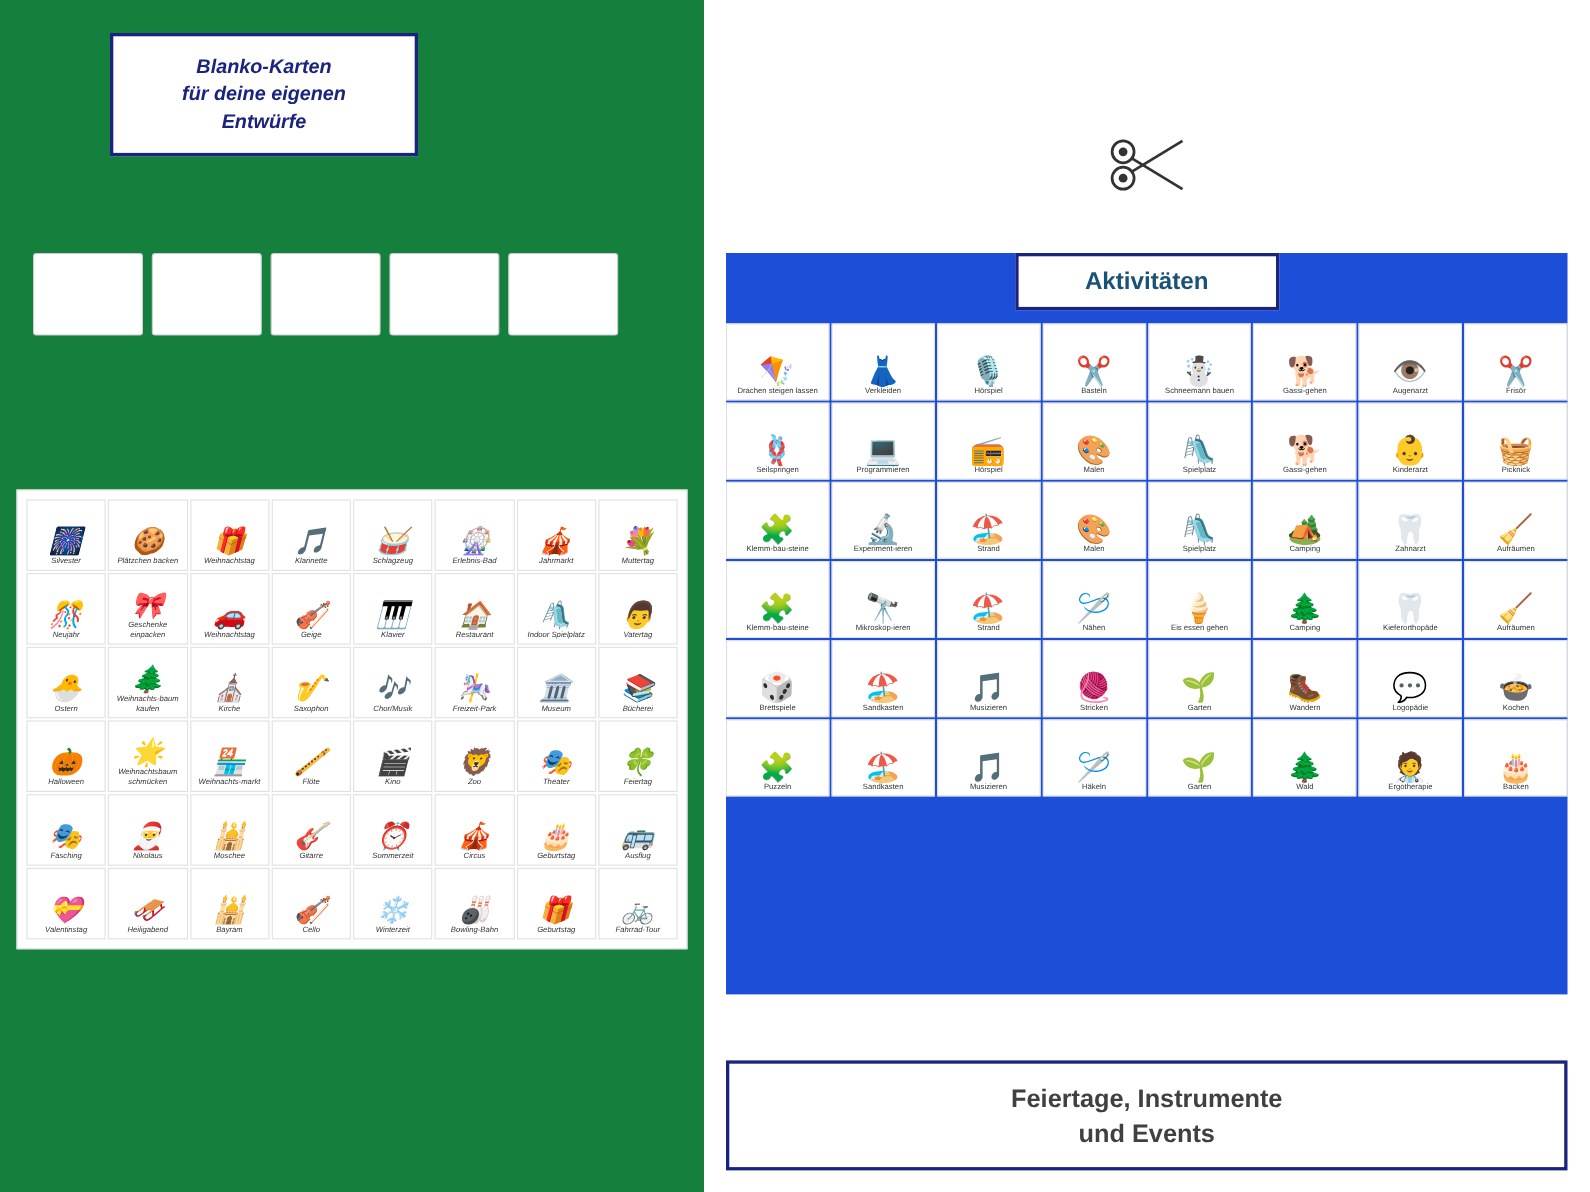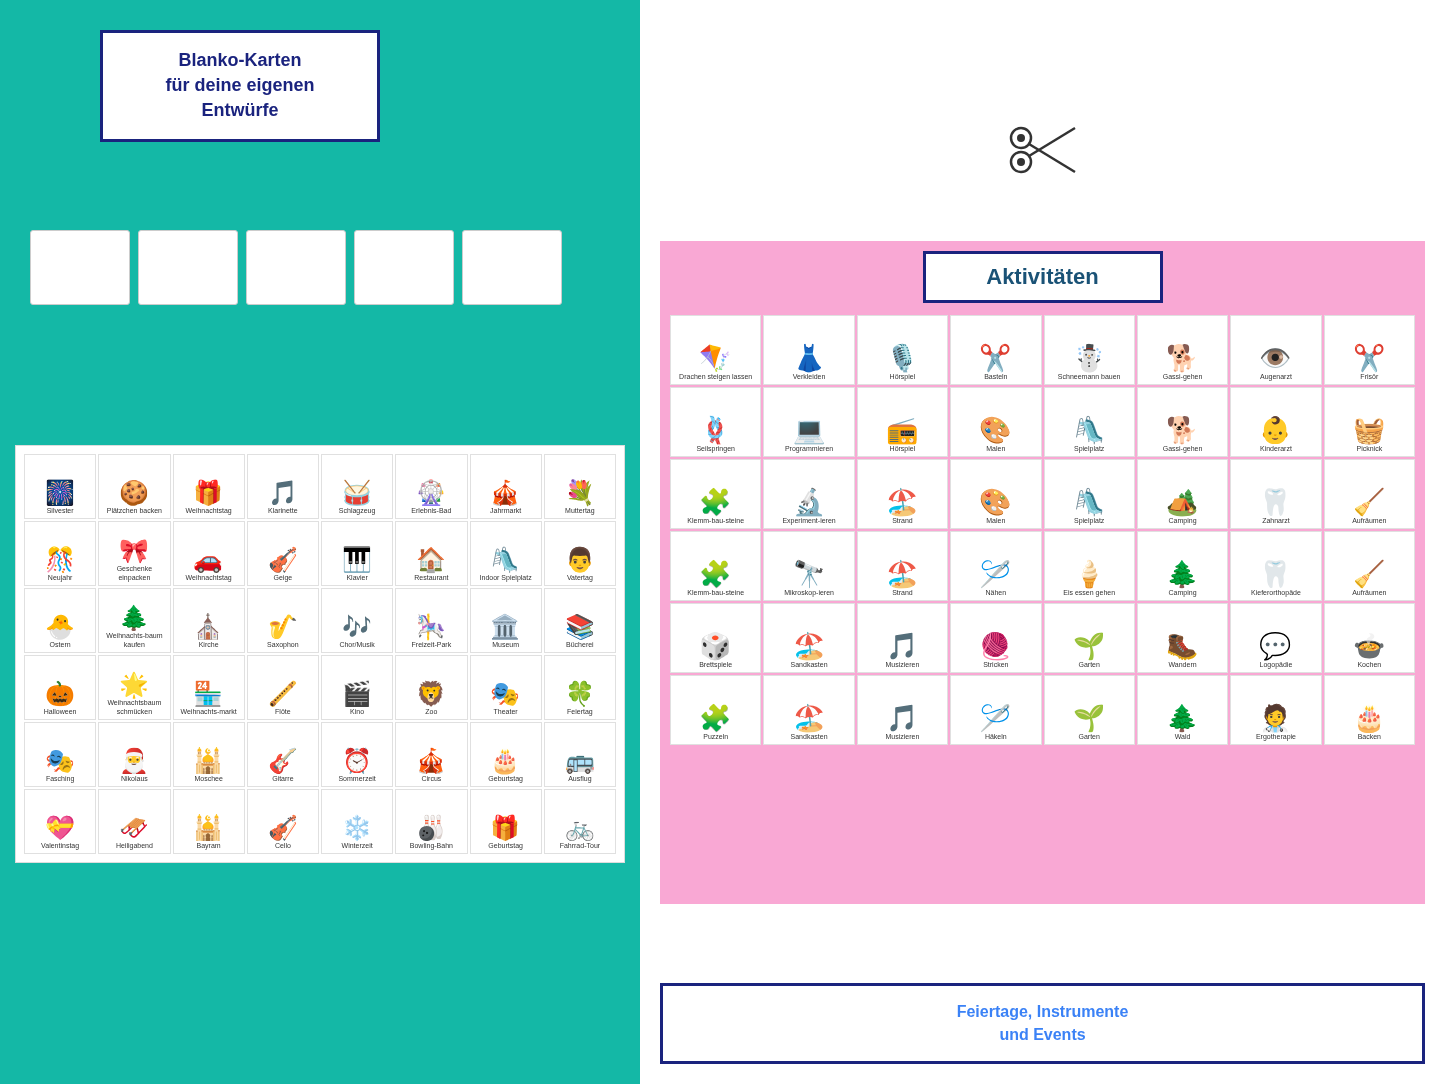--- a/index.html
+++ b/index.html
@@ -8,23 +8,24 @@
       height: 1084px;
       font-family: Arial, sans-serif;
       display: flex;
       overflow: hidden;
     }
 
     
     .left-panel {
       width: 640px;
       height: 1084px;
-      background: #14b8a6;
+      background: #15803d;
       position: relative;
       flex-shrink: 0;
+      font-style: italic;
     }
 
     .blanko-box {
       position: absolute;
       top: 30px;
       left: 100px;
       width: 280px;
       border: 3px solid #1a237e;
       background: white;
       padding: 15px 20px;
@@ -124,23 +125,21 @@
       font-size: 48px;
       color: #333;
     }
 
     .aktivitaeten-section {
       position: absolute;
       top: 230px;
       left: 20px;
       right: 20px;
       bottom: 180px;
-      background: #f9a8d4;
-      padding: 10px;
-      margin-top: 11px;
+      background: #1d4ed8;
     }
 
     .aktivitaeten-title-box {
       display: block;
       width: 240px;
       margin: 0 auto 12px auto;
       border: 3px solid #1a237e;
       background: white;
       padding: 10px 20px;
       text-align: center;
@@ -174,22 +173,22 @@
       position: absolute;
       bottom: 20px;
       left: 20px;
       right: 20px;
       border: 3px solid #1a237e;
       background: white;
       padding: 15px 20px;
       text-align: center;
     }
     .feiertage-box .title {
-      color: #3b82f6;
-      font-size: 16px;
+      color: #404040;
+      font-size: 23px;
       font-weight: bold;
       line-height: 1.4;
     }
   </style>
 </head>
 <body>
 
 <div class="left-panel">
 
   <div class="blanko-box">

